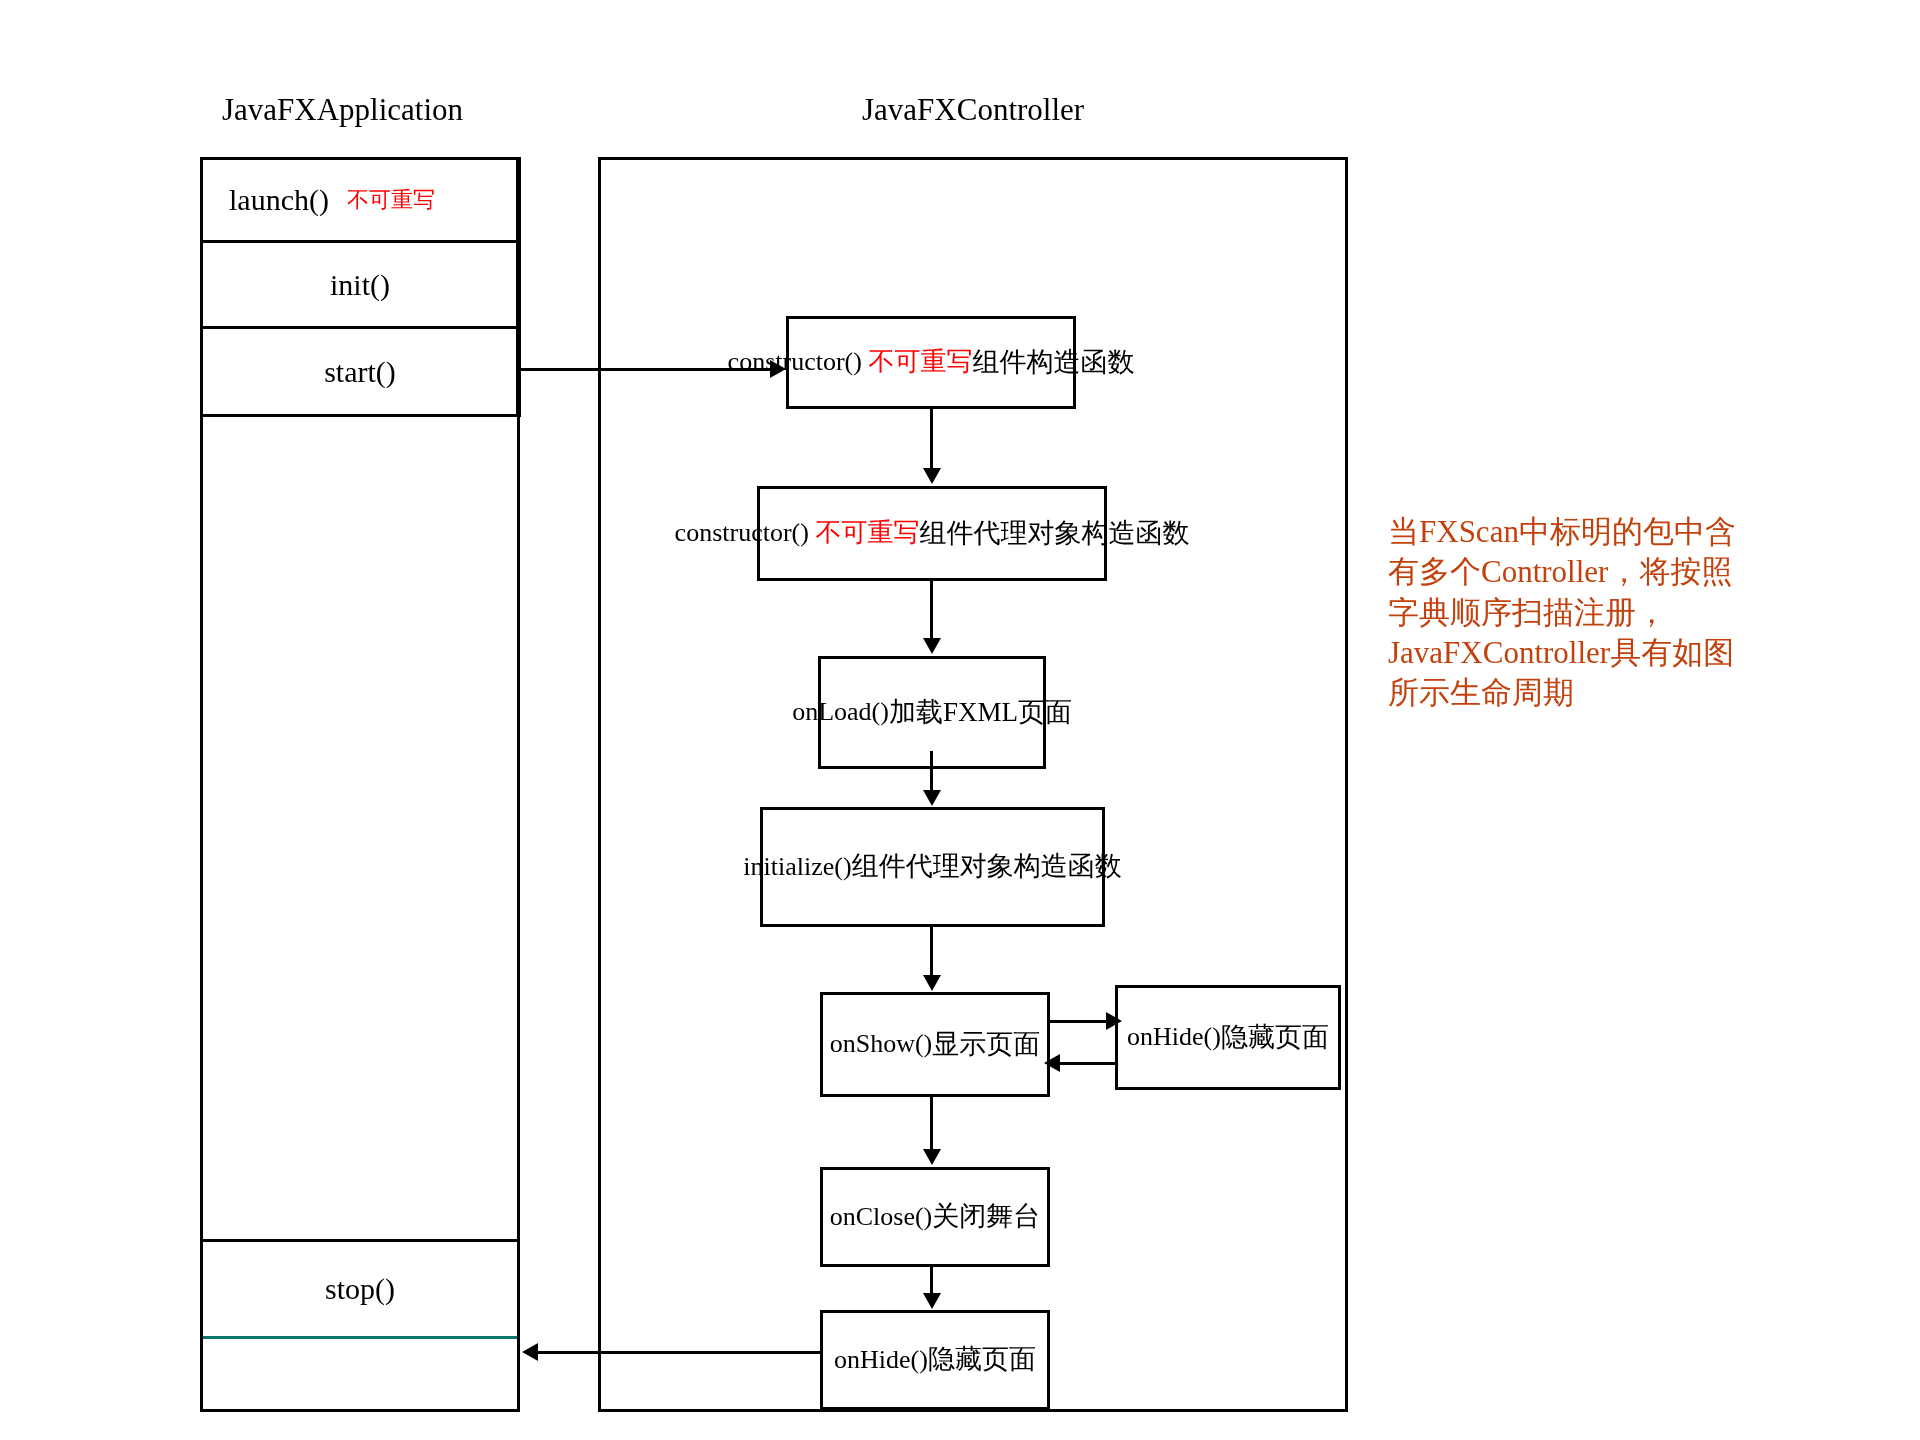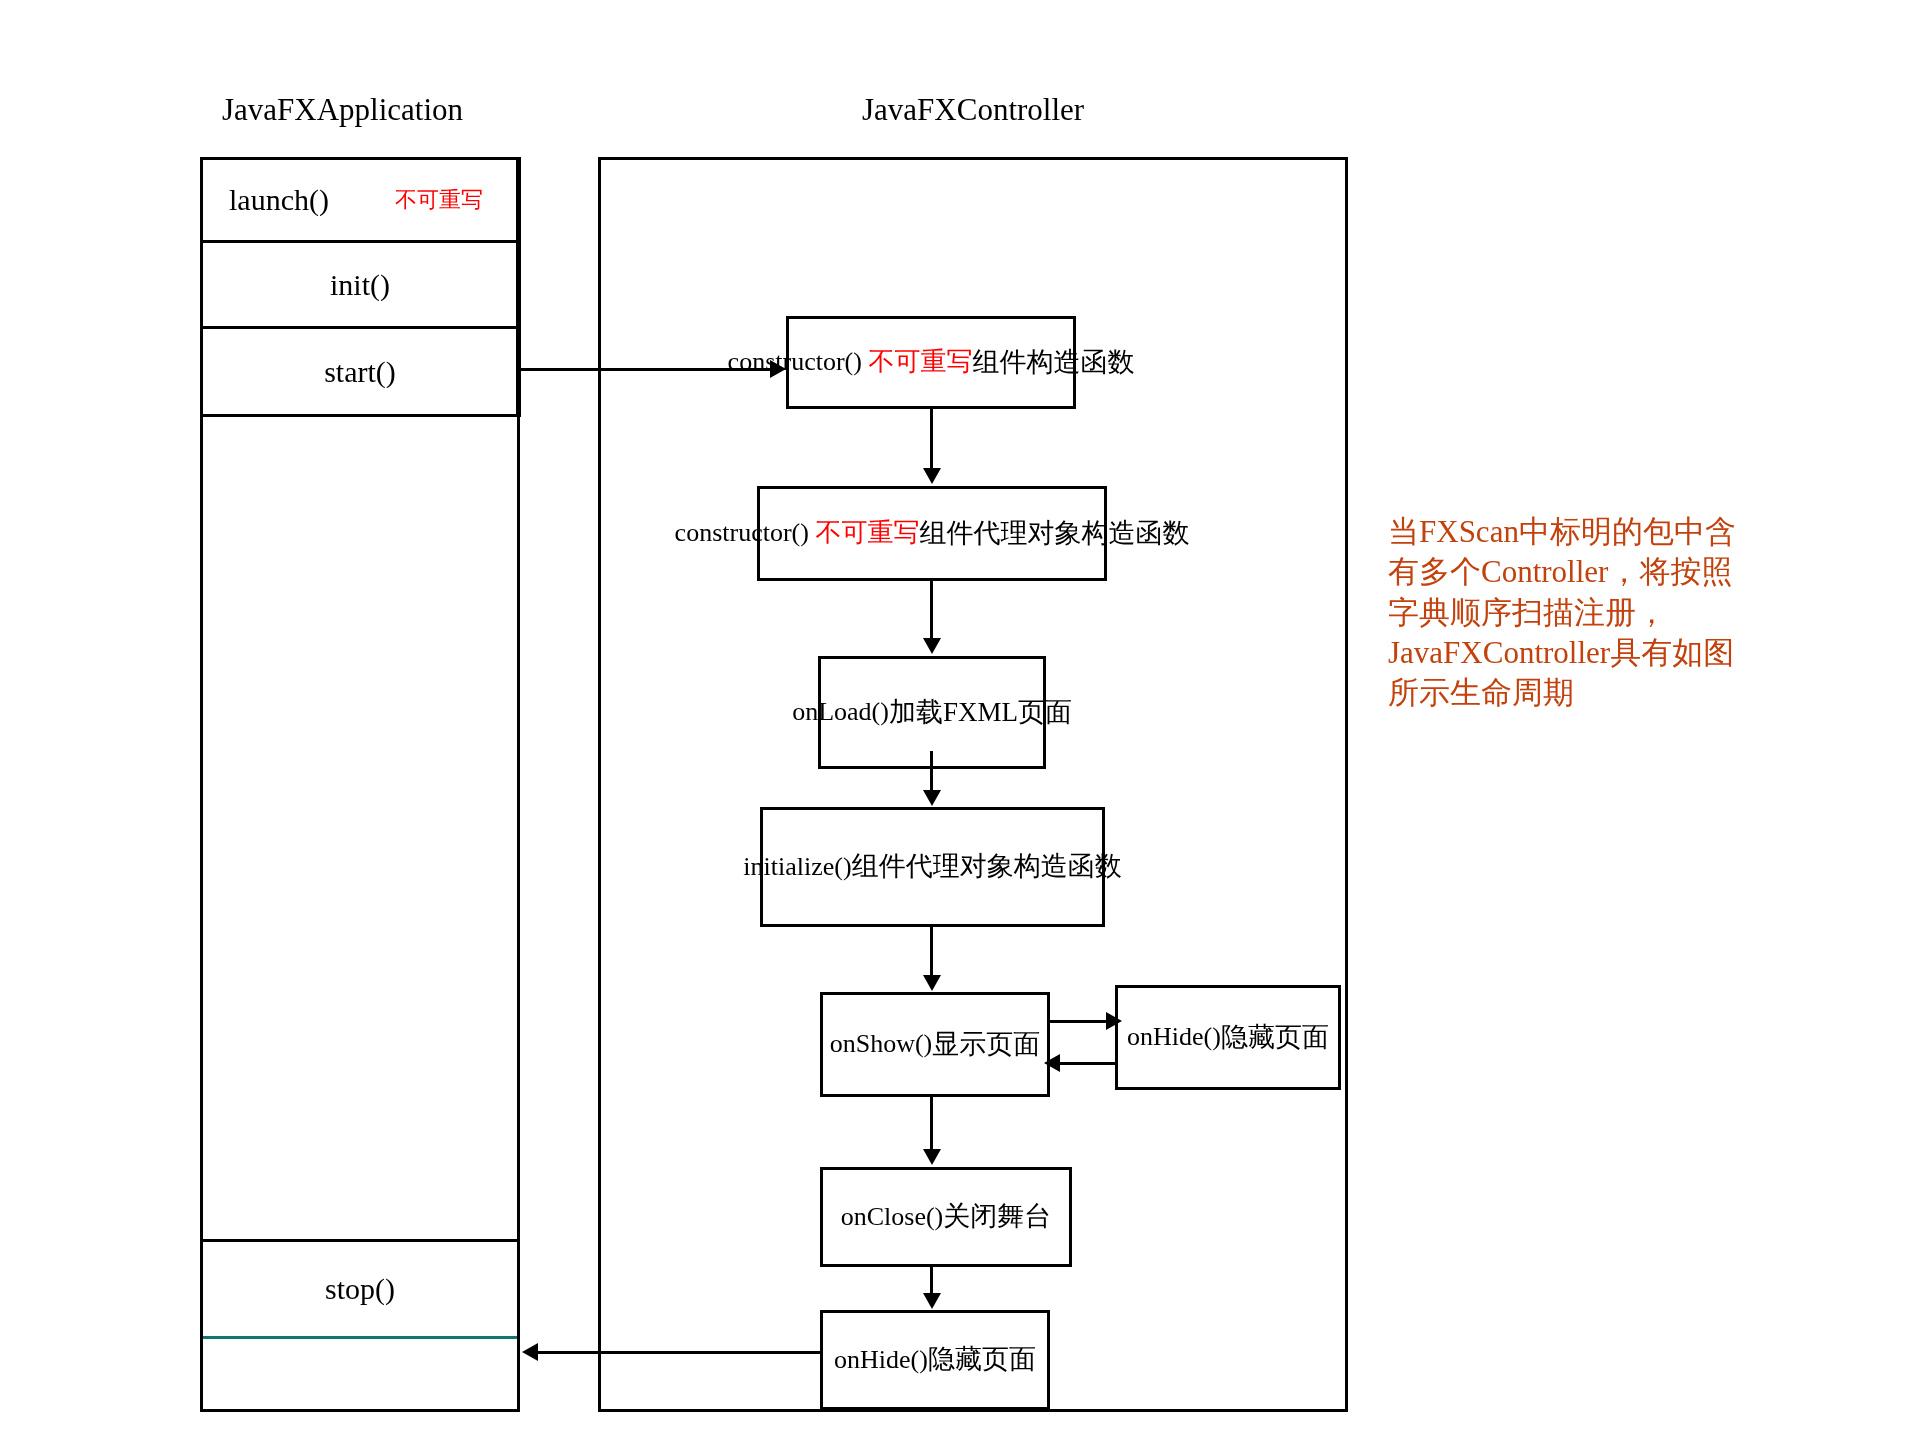--- a/index.html
+++ b/index.html
@@ -54,21 +54,21 @@
     line-height: 1;
   }
   .app-row .note-red {
     font-size: 22px;
     line-height: 1;
     color: #ff0000;
     margin-left: 18px;
   }
   
   #row-launch { top: 0px;    height: 83px;  border-bottom: 3px solid #000;
-                justify-content: flex-start; padding-left: 26px; gap: 48px; }
+                justify-content: flex-start; padding-left: 26px; }
   #row-init   { top: 83px;   height: 86px;  border-bottom: 3px solid #000; }
   #row-start  { top: 169px;  height: 88px;  border-bottom: 3px solid #000; }
   #row-blank  { top: 257px;  height: 825px; border-bottom: 3px solid #000; }
   #row-stop   { top: 1082px; height: 97px;  border-bottom: 3px solid #0f766e; }
   #row-foot   { top: 1179px; height: 70px; }
 
   
   #app-thick-edge {
     position: absolute;
     left: 516px;
@@ -104,21 +104,21 @@
   .node .line1 { font-size: 26px; line-height: 1.18; white-space: nowrap; }
   .node .line2 { font-size: 27px; line-height: 1.18; white-space: nowrap; }
   .node .red   { color: #ff0000; }
 
   #node-constructor1 { left: 786px;  top: 316px;  width: 290px; height: 93px; }
   #node-constructor2 { left: 757px;  top: 486px;  width: 350px; height: 95px; }
   #node-onload       { left: 818px;  top: 656px;  width: 228px; height: 113px; }
   #node-initialize   { left: 760px;  top: 807px;  width: 345px; height: 120px; }
   #node-onshow       { left: 820px;  top: 992px;  width: 230px; height: 105px; }
   #node-onhide-side  { left: 1115px; top: 985px;  width: 226px; height: 105px; }
-  #node-onclose      { left: 820px;  top: 1167px; width: 252px; height: 100px; }
+  #node-onclose      { left: 820px;  top: 1167px; width: 230px; height: 100px; }
   #node-onhide-bot   { left: 820px;  top: 1310px; width: 230px; height: 100px; }
 
   
   .vline { position: absolute; width: 3px; background: #000; }
   .hline { position: absolute; height: 3px; background: #000; }
   .arrow-down, .arrow-up, .arrow-right, .arrow-left {
     position: absolute; width: 0; height: 0;
   }
   .arrow-down {
     border-left: 9px solid transparent;

